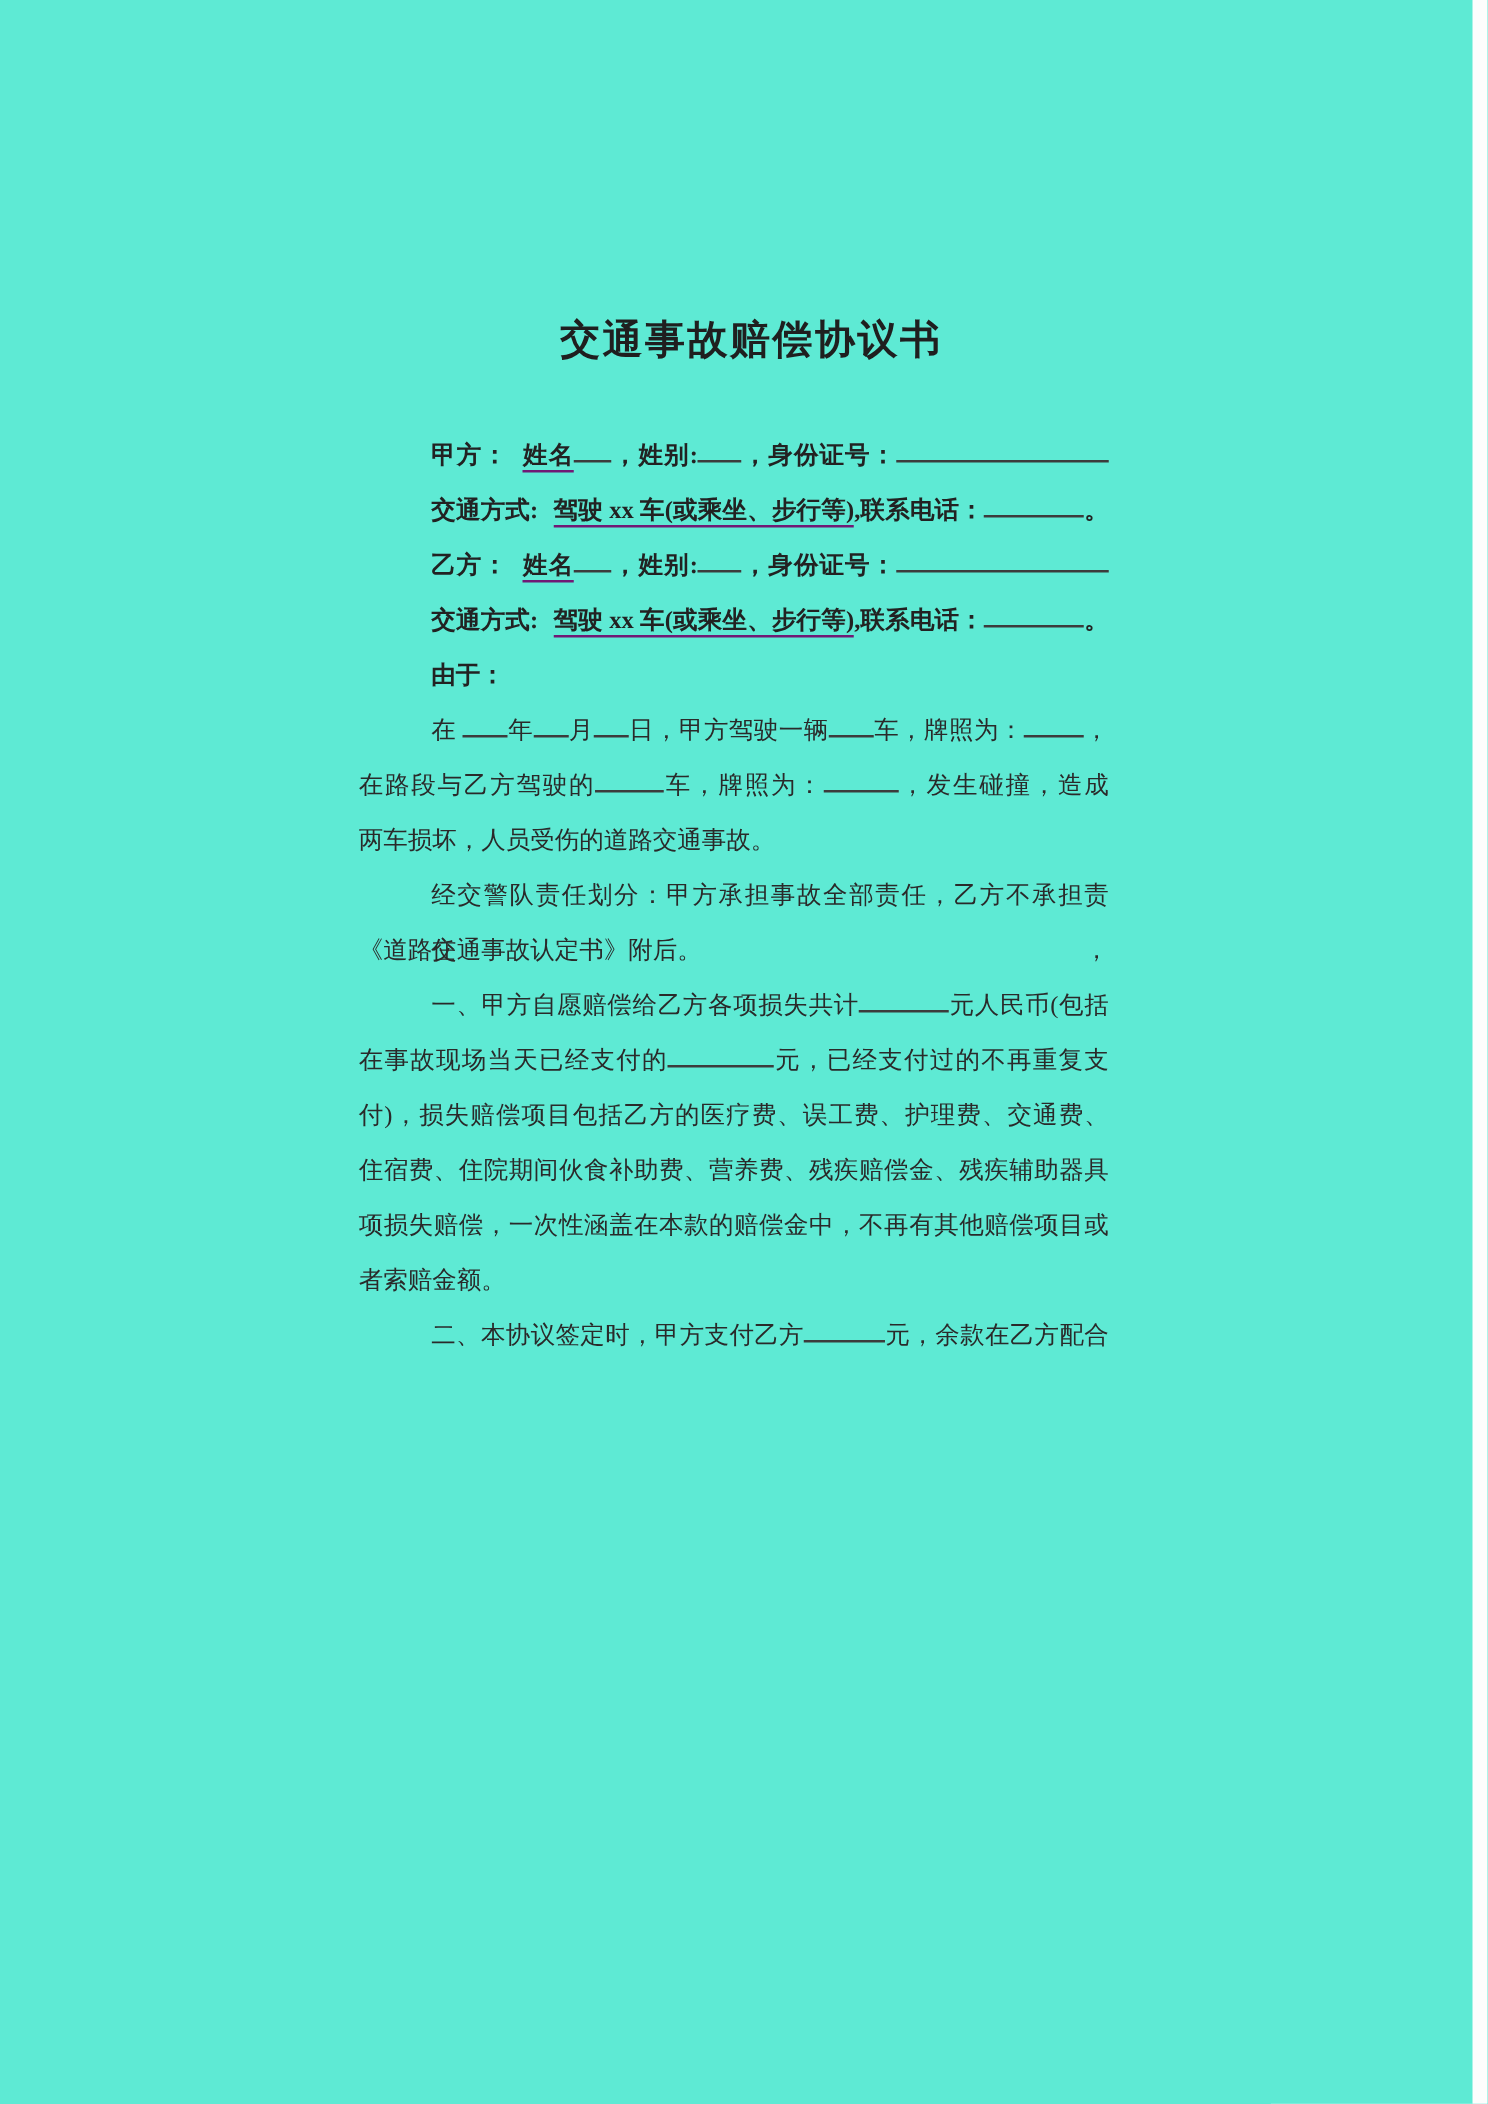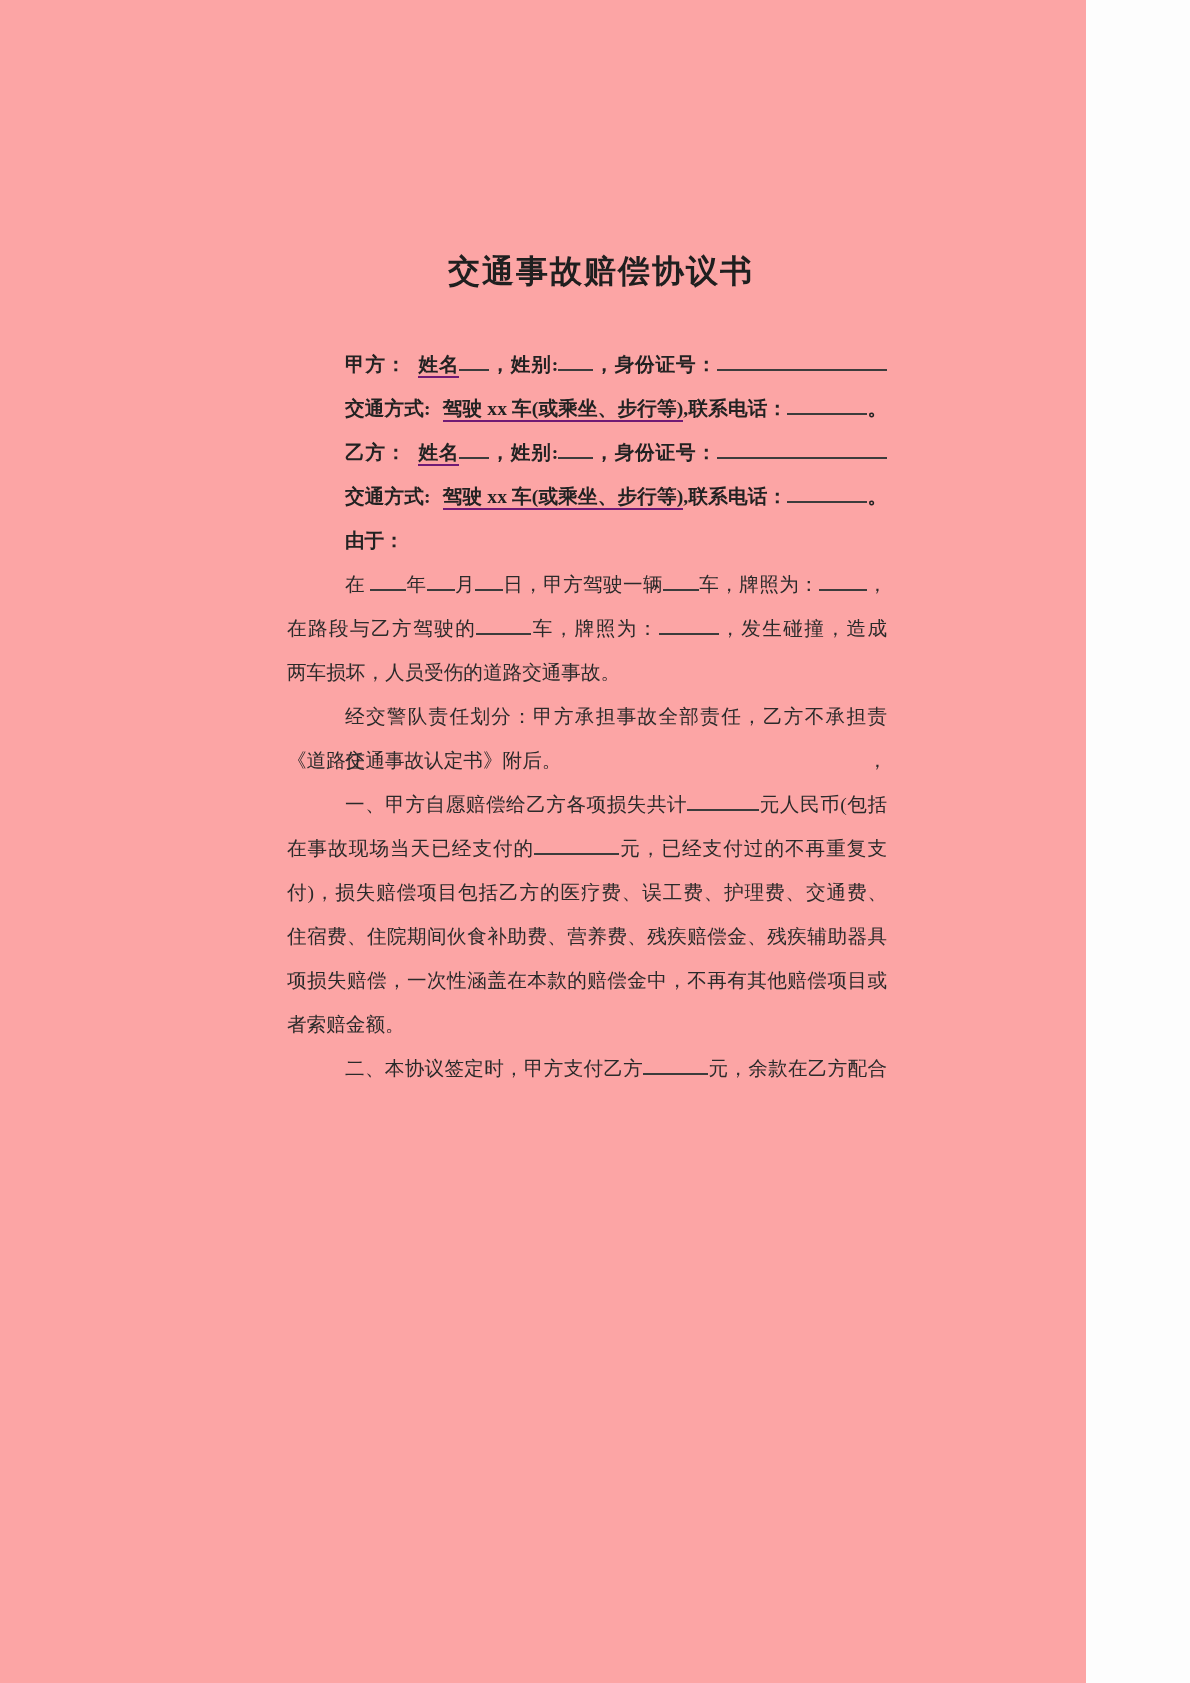--- a/index.html
+++ b/index.html
@@ -5,23 +5,22 @@
   html,body{margin:0;padding:0;}
   body{
     width:1190px;height:1683px;
     background:#fdfdfd;
     font-family:"Liberation Serif","DejaVu Serif",serif;
     color:#262626;
     position:relative;
     overflow:hidden;
   }
   .page{
-    position:absolute;left:0;top:0;width:1046px;height:1683px;
-    background:#fca5a5;
-    padding-left:40px;
+    position:absolute;left:0;top:0;width:1178px;height:1683px;
+    background:#5eead4;
   }
   .doc{
     position:absolute;left:287px;top:247px;width:600px;
   }
   .doc-title{
     font-size:32px;font-weight:bold;line-height:48px;
     text-align:center;letter-spacing:2px;
     color:#1f1f1f;
     position:relative;left:14px;
     margin:0 0 48px 0;

